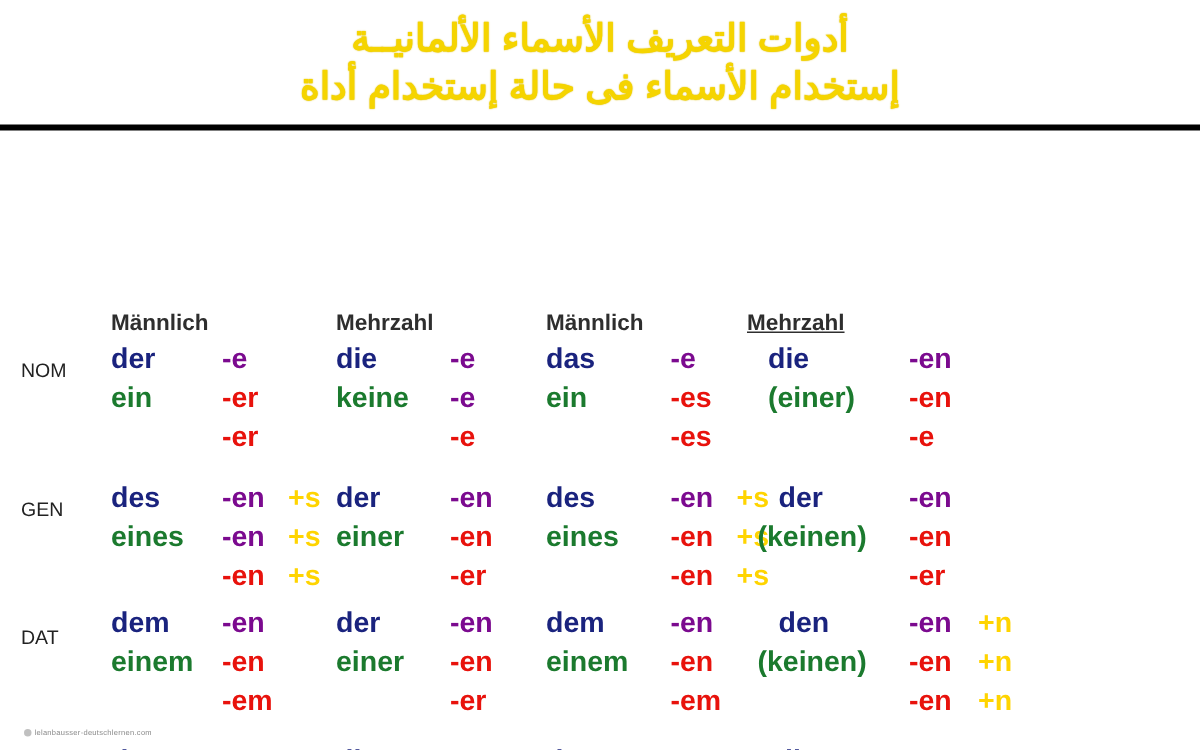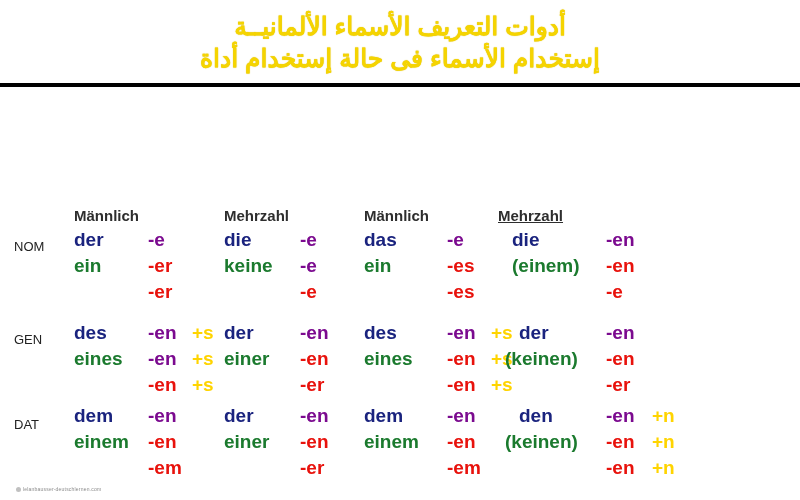--- a/index.html
+++ b/index.html
@@ -118,21 +118,21 @@
   <div class="cell end-purple" style="left:300px; top:168px;">-e</div>
   <div class="cell end-red" style="left:300px; top:194px;">-e</div>
 
   <div class="cell art-blue" style="left:364px; top:142px;">das</div>
   <div class="cell art-green" style="left:364px; top:168px;">ein</div>
   <div class="cell end-purple" style="left:447px; top:142px;">-e</div>
   <div class="cell end-red" style="left:447px; top:168px;">-es</div>
   <div class="cell end-red" style="left:447px; top:194px;">-es</div>
 
   <div class="cell art-blue" style="left:512px; top:142px;">die</div>
-  <div class="cell art-green" style="left:512px; top:168px;">(einem)</div>
+  <div class="cell art-green" style="left:512px; top:168px;">(einer)</div>
   <div class="cell end-purple" style="left:606px; top:142px;">-en</div>
   <div class="cell end-red" style="left:606px; top:168px;">-en</div>
   <div class="cell end-red" style="left:606px; top:194px;">-e</div>
 
   <div class="rowlabel" style="top:245px;">GEN</div>
 
   <div class="cell art-blue" style="left:74px;  top:235px;">des</div>
   <div class="cell art-green" style="left:74px;  top:261px;">eines</div>
   <div class="cell end-purple" style="left:148px; top:235px;">-en</div>
   <div class="cell end-purple" style="left:148px; top:261px;">-en</div>

